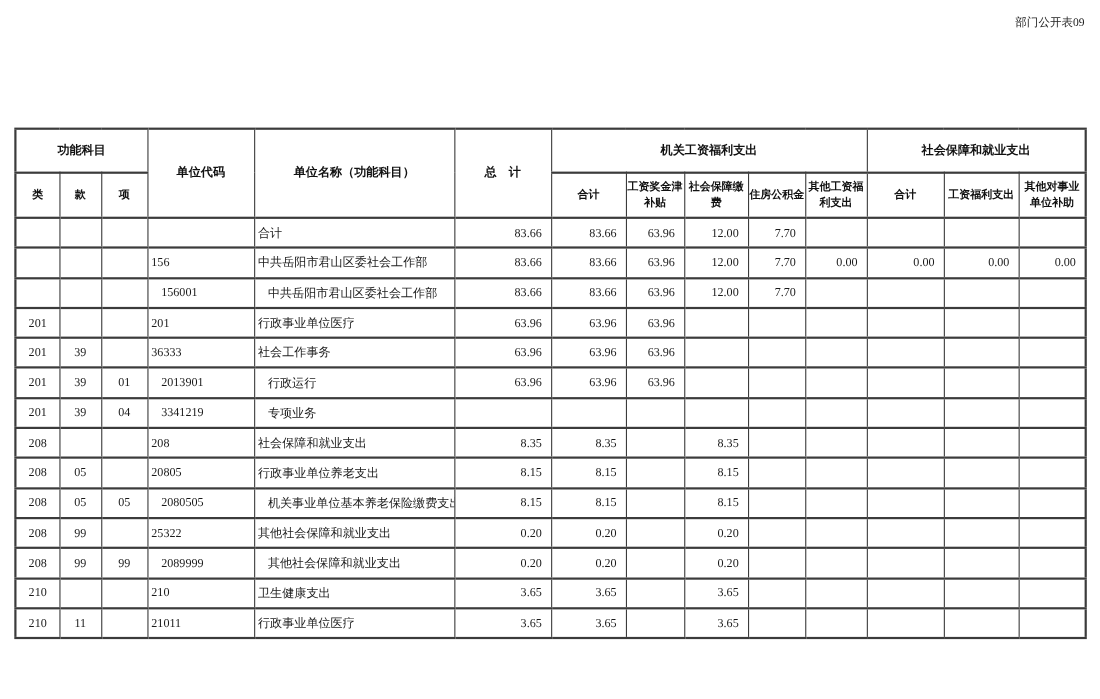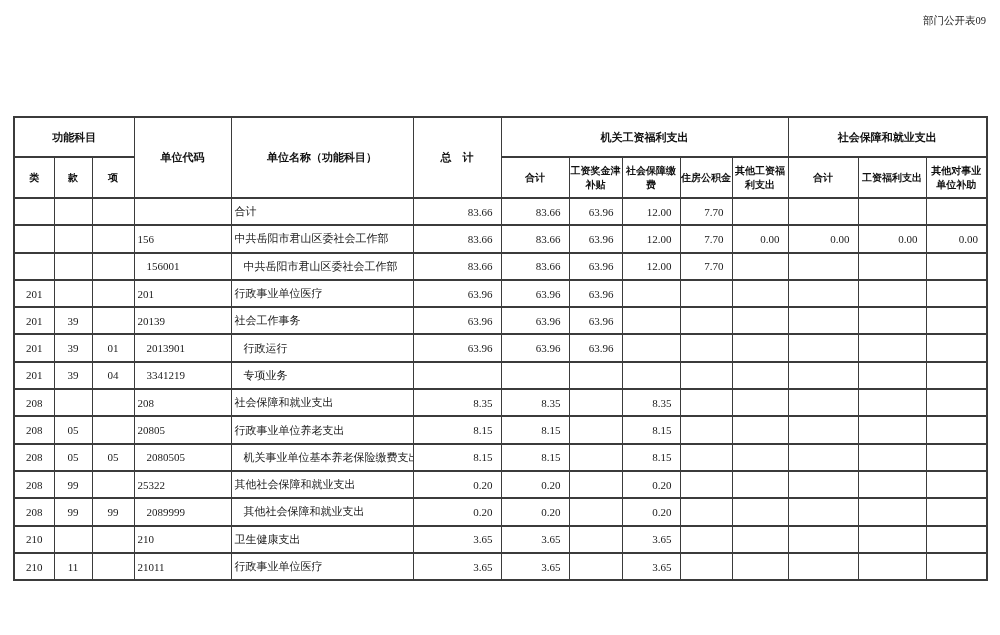--- a/index.html
+++ b/index.html
@@ -206,21 +206,21 @@
           <td class="r"></td>
           <td class="r"></td>
           <td class="r"></td>
           <td class="r"></td>
           <td class="r"></td>
         </tr>
         <tr>
           <td class="c">201</td>
           <td class="c">39</td>
           <td class="c"></td>
-          <td class="l">20139</td>
+          <td class="l">36333</td>
           <td class="l">社会工作事务</td>
           <td class="r">63.96</td>
           <td class="r">63.96</td>
           <td class="r">63.96</td>
           <td class="r"></td>
           <td class="r"></td>
           <td class="r"></td>
           <td class="r"></td>
           <td class="r"></td>
           <td class="r"></td>

